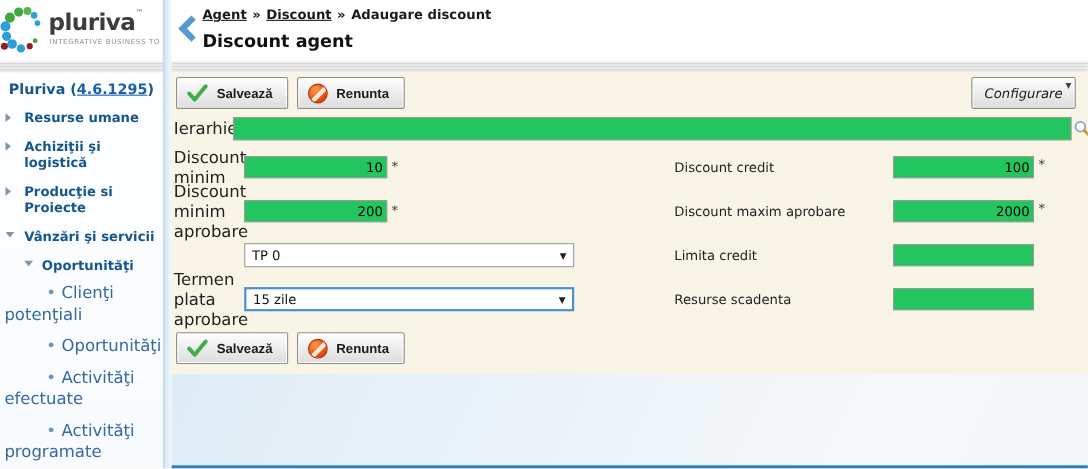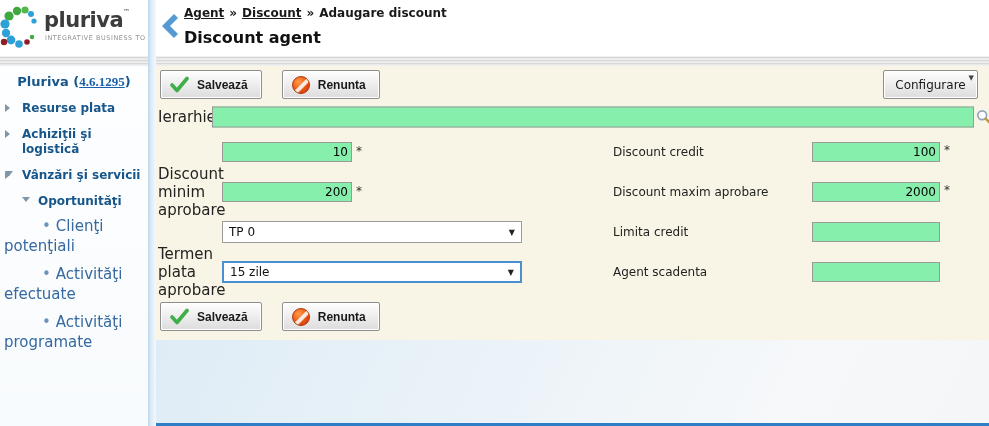--- a/index.html
+++ b/index.html
@@ -28,21 +28,21 @@
   .back-ico { position:absolute; left:3px; top:13px; width:20px; height:26px; cursor:pointer; }
   .crumbs { position:absolute; left:28px; top:6px; font-size:12px; font-weight:bold; color:#1a1a1a; }
   .crumbs a { color:#1a1a1a; text-decoration:underline; cursor:pointer; }
   .crumb-sep { margin:0 5px; }
   .page-title { position:absolute; left:28px; top:28px; font-size:16px; font-weight:bold; color:#111; }
 
   
   .sidebar { position:absolute; left:0; top:66px; width:148px; height:360px;
     background:linear-gradient(180deg,#fdfeff,#f8fbfd); overflow:hidden; }
   .product-line { text-align:center; margin-top:8px; font-size:13px; font-weight:bold; color:#17568a; }
-  .product-line a { color:#1b5fa8; text-decoration:underline; cursor:pointer;font-family:Liberation Serif, serif; }
+  .product-line a { color:#1b5fa8; text-decoration:underline; cursor:pointer; }
   .nav-item { position:relative; padding:0 2px 0 22px; margin-top:11px; font-size:12px;
     font-weight:bold; color:#17568a; line-height:1.25; cursor:pointer; }
   .tri { position:absolute; left:5px; top:3px; width:0; height:0; }
   .tri.right { border-top:4px solid transparent; border-bottom:4px solid transparent;
     border-left:5px solid #7d96a9; }
   .tri.down { border-left:4px solid transparent; border-right:4px solid transparent;
     border-top:5px solid #7d96a9; }
   .nav-sub-section { position:relative; padding-left:38px; margin-top:11px; font-size:12px;
     font-weight:bold; color:#17568a; cursor:pointer; }
   .nav-sub-section .tri { left:22px; }
@@ -51,46 +51,46 @@
   .leaf .blt { color:#6f93b8; margin-right:5px; }
 
   
   .main { position:absolute; left:156px; top:66px; width:833px; height:360px;
     display:flex; flex-direction:column; }
   .form-area { height:274px; background:#f9f5e6; position:relative; }
   .lower { flex:1; background:linear-gradient(115deg,#dfecf6 0%, #e9f2f8 35%, #f6f8fa 75%, #f4f6f7 100%); }
   .bottom-line { height:3px; background:#2e7ec5; }
 
   
-  .tb-row { position:absolute; left:4px; top:4px; height:30px; display:flex; gap:20px; }
+  .tb-row { position:absolute; left:4px; top:4px; height:30px; display:flex; gap:8px; }
   .tb-row.bottom { top:236px; }
   .btn { display:flex; align-items:center; gap:8px; height:29px; padding:0 13px 0 9px;
     background:linear-gradient(180deg,#fefefe 0%, #efefef 45%, #dcdcdc 100%);
     border:1px solid #8e8e8e; border-radius:2px; font-size:12px; font-weight:bold;
     color:#1a1a1a; cursor:pointer; box-shadow:inset 0 0 0 1px #fff; }
   .cfg-btn { position:absolute; right:11px; top:4px; width:95px; height:29px;
     background:linear-gradient(180deg,#fefefe 0%, #efefef 45%, #dcdcdc 100%);
     border:1px solid #8e8e8e; border-radius:2px; font-size:12px; color:#1a1a1a;
     display:flex; align-items:center; justify-content:center; cursor:pointer;
-    box-shadow:inset 0 0 0 1px #fff; }
+    box-shadow:inset 0 0 0 1px #fff;font-style:italic; }
   .cfg-caret { position:absolute; right:3px; top:3px; font-size:7px; color:#444; }
 
   .cancel-ico { width:18px; height:18px; border-radius:50%;
     background:radial-gradient(circle at 35% 30%, #ff9c46, #e6500f 60%, #c43509);
     position:relative; overflow:hidden; border:1px solid #b23208; }
   .cancel-ico::after { content:""; position:absolute; left:-2px; top:7px; width:22px; height:4px;
     background:#fce9df; transform:rotate(-45deg); }
 
   
   .row { position:relative; }
   .flabel { position:absolute; left:2px; top:50%; transform:translateY(-50%);
     width:62px; font-size:15px; color:#222; line-height:1.2; }
   .rlabel { position:absolute; left:457px; top:50%; transform:translateY(-50%);
     font-size:12px; color:#222; }
-  .tinput { border:1px solid #999; background:#86efac; height:20px; font-size:12px;
+  .tinput { border:1px solid #999; background:#22c55e; height:20px; font-size:12px;
     padding:0 3px; font-family:inherit; }
   .num { text-align:right; }
   .star { font-size:12px; color:#333; }
   .lctrl { position:absolute; left:66px; top:50%; transform:translateY(-50%); }
   .rctrl { position:absolute; left:656px; top:50%; transform:translateY(-50%); }
   .row-hier { height:34px; margin-top:34px; }
   .row-hier .flabel { width:54px; }
   .hier-input { position:absolute; left:56px; top:50%; transform:translateY(-50%);
     width:762px; height:21px; }
   .search-ico { position:absolute; left:820px; top:50%; transform:translateY(-50%); cursor:pointer; }
@@ -138,39 +138,43 @@
 <div class="h-band"></div>
 <div class="v-sep"></div>
 
 <div class="sidebar">
   <div class="product-line">
     <span>Pluriva</span>
     <span>(</span><a>4.6.1295</a><span>)</span>
   </div>
   <div class="nav-item">
     <span class="tri right"></span>
-    <span>Resurse plata</span>
+    <span>Resurse umane</span>
   </div>
   <div class="nav-item">
     <span class="tri right"></span>
     <span>Achiziţii şi logistică</span>
   </div>
   <div class="nav-item">
     <span class="tri right"></span>
+    <span>Producţie si Proiecte</span>
   </div>
   <div class="nav-item">
     <span class="tri down"></span>
     <span>Vânzări şi servicii</span>
   </div>
   <div class="nav-sub-section">
     <span class="tri down"></span>
     <span>Oportunităţi</span>
   </div>
   <div class="leaf">
     <span class="blt">•</span><span>Clienţi potenţiali</span>
+  </div>
+  <div class="leaf">
+    <span class="blt">•</span><span>Oportunităţi</span>
   </div>
   <div class="leaf">
     <span class="blt">•</span><span>Activităţi efectuate</span>
   </div>
   <div class="leaf">
     <span class="blt">•</span><span>Activităţi programate</span>
   </div>
 
 </div>
 
@@ -198,20 +202,21 @@
     <div class="row row-hier">
       <div class="flabel">Ierarhie</div>
       <input class="tinput hier-input" value="" style="">
       <svg class="search-ico" width="16" height="16" viewBox="0 0 16 16">
         <circle cx="6.2" cy="6.2" r="4.4" fill="#fdfdff" stroke="#8fa6bd" stroke-width="1.7"></circle>
         <line x1="9.6" y1="9.6" x2="14" y2="14" stroke="#c59a36" stroke-width="2.6" stroke-linecap="round"></line>
       </svg>
     </div>
 
     <div class="row r36">
+      <div class="flabel">Discount minim</div>
       <input class="tinput num lctrl" style="width: 130px;" value="10">
       <span class="star starwrap">*</span>
       <div class="rlabel">Discount credit</div>
       <input class="tinput num rctrl" style="width: 128px;" value="100">
       <span class="star" style="position:absolute;left:788px;top:9px">*</span>
     </div>
 
     <div class="row r44">
       <div class="flabel">Discount minim aprobare</div>
       <input class="tinput num lctrl" style="width: 130px;" value="200">
@@ -229,21 +234,21 @@
       <div class="rlabel">Limita credit</div>
       <input class="tinput rctrl" style="width: 128px;" value="">
     </div>
 
     <div class="row r44">
       <div class="flabel">Termen plata aprobare</div>
       <div class="sel focused lctrl">
         <span>15 zile</span>
         <span class="arrow">▼</span>
       </div>
-      <div class="rlabel">Agent scadenta</div>
+      <div class="rlabel">Resurse scadenta</div>
       <input class="tinput rctrl" style="width: 128px;" value="">
     </div>
 
     <div class="tb-row bottom">
       <button class="btn">
         <svg width="19" height="17" viewBox="0 0 19 17">
           <path d="M2 9 L7 14.5 L17 2.5" fill="none" stroke="#3fae49" stroke-width="3.6" stroke-linecap="round" stroke-linejoin="round"></path>
         </svg>
         <span>Salvează</span>
       </button>

